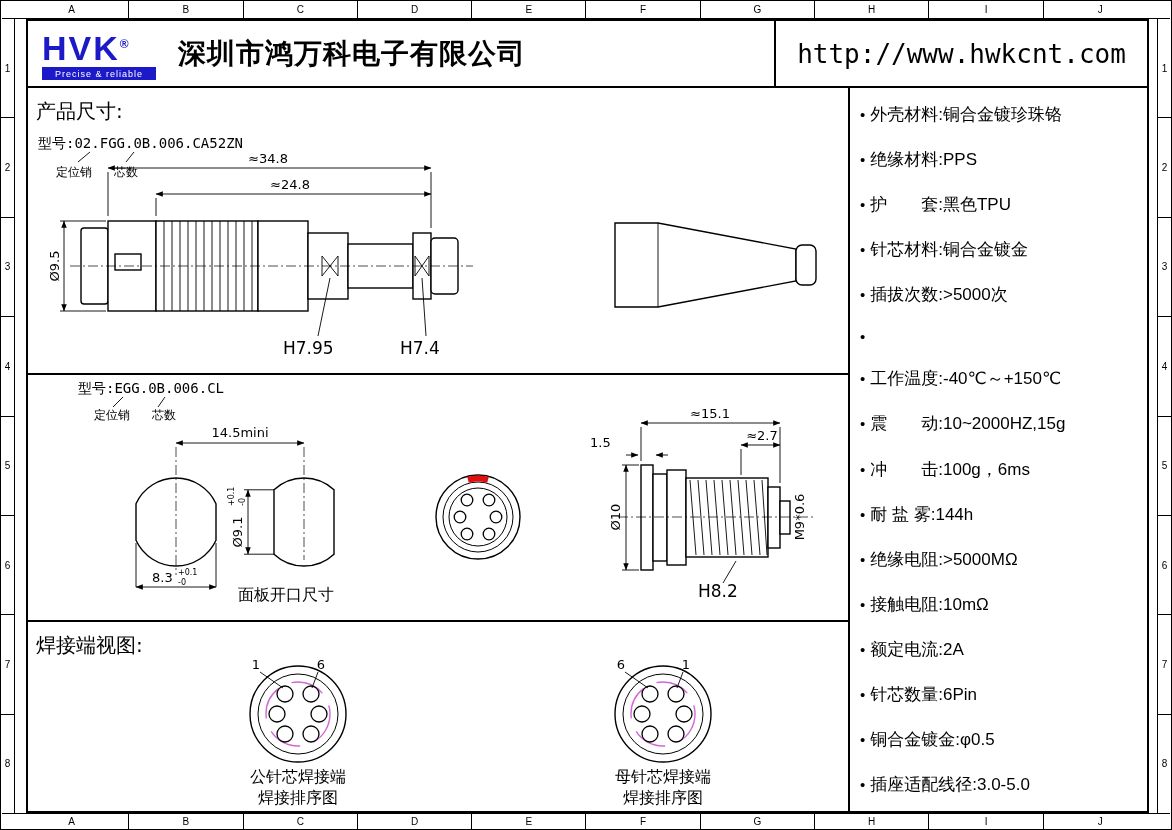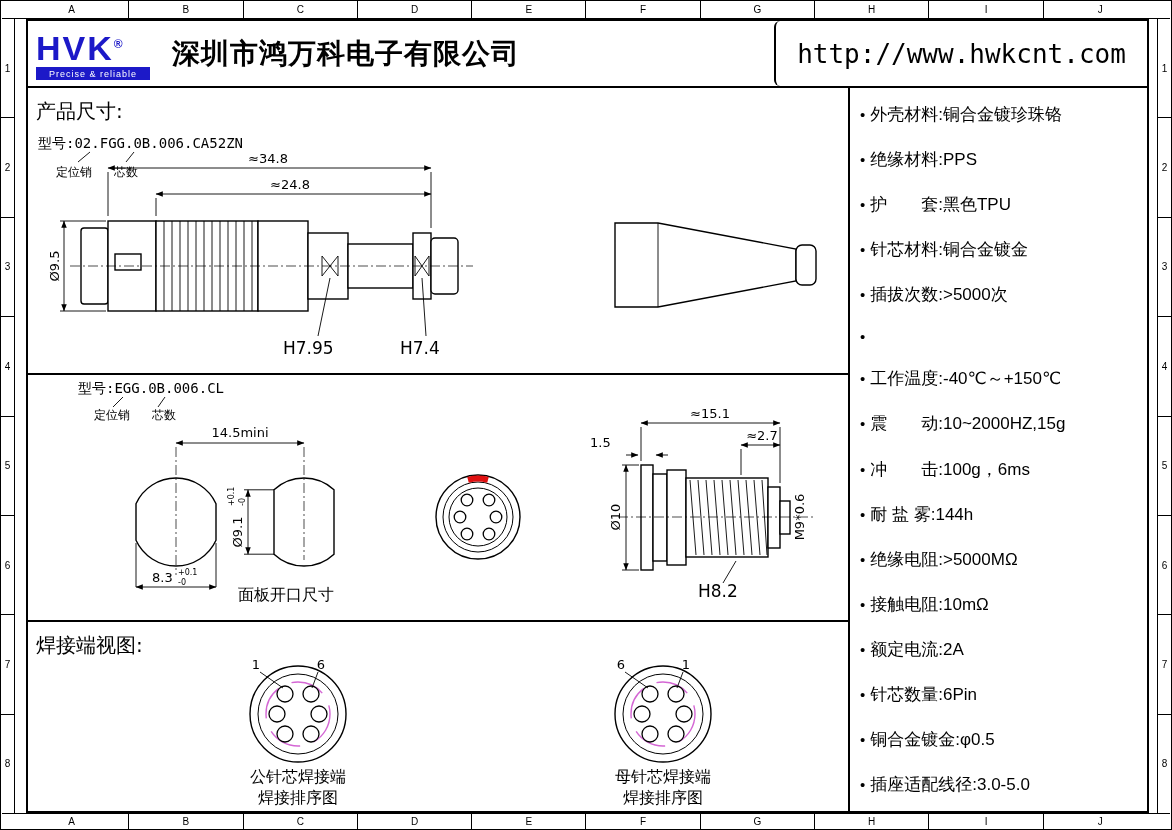--- a/index.html
+++ b/index.html
@@ -24,26 +24,26 @@
   .vline { position:absolute; top:17px; height:795px; border-left:1px solid #000; width:0; }
   .vline.lft { left:13px; } .vline.rgt { right:13px; }
 
   
   .main-frame {
     position:absolute; left:25px; top:18px; width:1123px; height:794px;
     border:2px solid #000; box-sizing:border-box; background:#fff;
   }
   
   .header { height:65px; border-bottom:2px solid #000; display:flex; align-items:center; }
-  .logo { margin-left:8px; width:122px; flex:0 0 auto; }
+  .logo { margin-left:14px; width:122px; flex:0 0 auto; }
   .logo-text { font-size:34px; font-weight:bold; color:#1c19c8; letter-spacing:2px; line-height:34px; font-family:"Liberation Sans",sans-serif; }
   .logo-reg { font-size:12px; vertical-align:super; letter-spacing:0; }
   .logo-bar { margin-top:1px; width:114px; background:#1c19c8; color:#fff; font-size:9px; letter-spacing:1px; text-align:center; padding:2px 0 1px 0; }
   .company { font-size:28px; font-weight:bold; letter-spacing:1px; margin-left:14px; white-space:nowrap; }
-  .url-box { margin-left:auto; width:373px; height:100%; border-left:2px solid #000; display:flex; align-items:center; justify-content:center; font-family:"DejaVu Sans Mono","Liberation Mono",monospace; font-size:26px; box-sizing:border-box;border-radius:6px; }
+  .url-box { margin-left:auto; width:373px; height:100%; border-left:2px solid #000; display:flex; align-items:center; justify-content:center; font-family:"DejaVu Sans Mono","Liberation Mono",monospace; font-size:26px; box-sizing:border-box; }
   
   .body { display:flex; height:723px; }
   .drawings { width:820px; border-right:2px solid #000; flex:0 0 auto; }
   .section { position:relative; }
   .s1 { height:285px; border-bottom:2px solid #000; }
   .s2 { height:245px; border-bottom:2px solid #000;padding-left:40px; }
   .s3 { height:192px; }
   svg { display:block; }
   
   .specs { flex:1; display:flex; flex-direction:column; justify-content:space-around; padding:4px 2px 4px 10px; box-sizing:border-box; }

